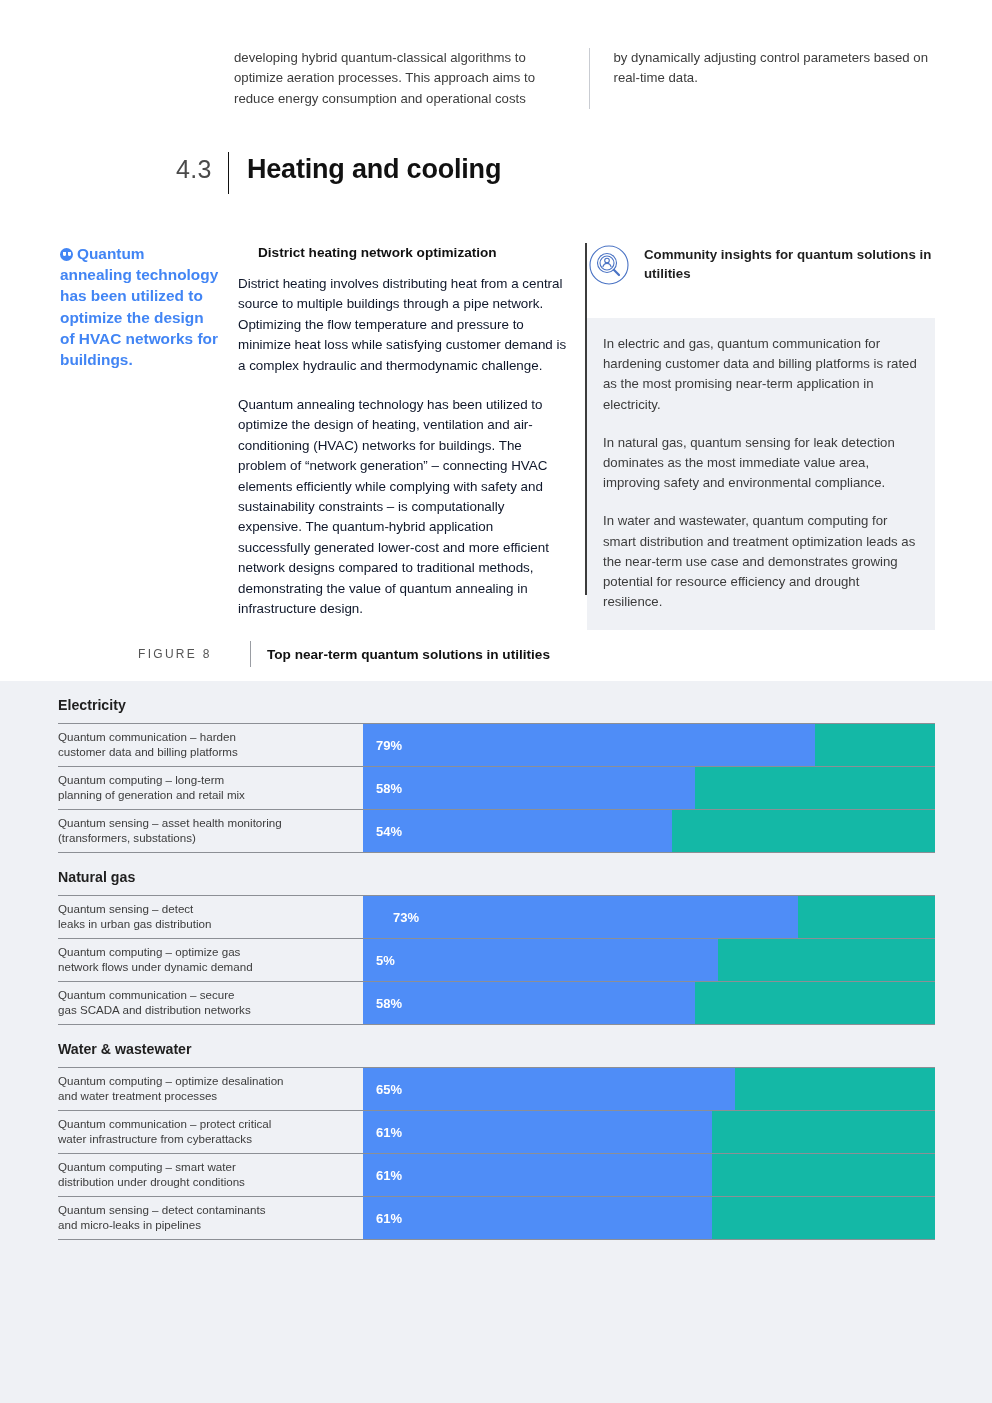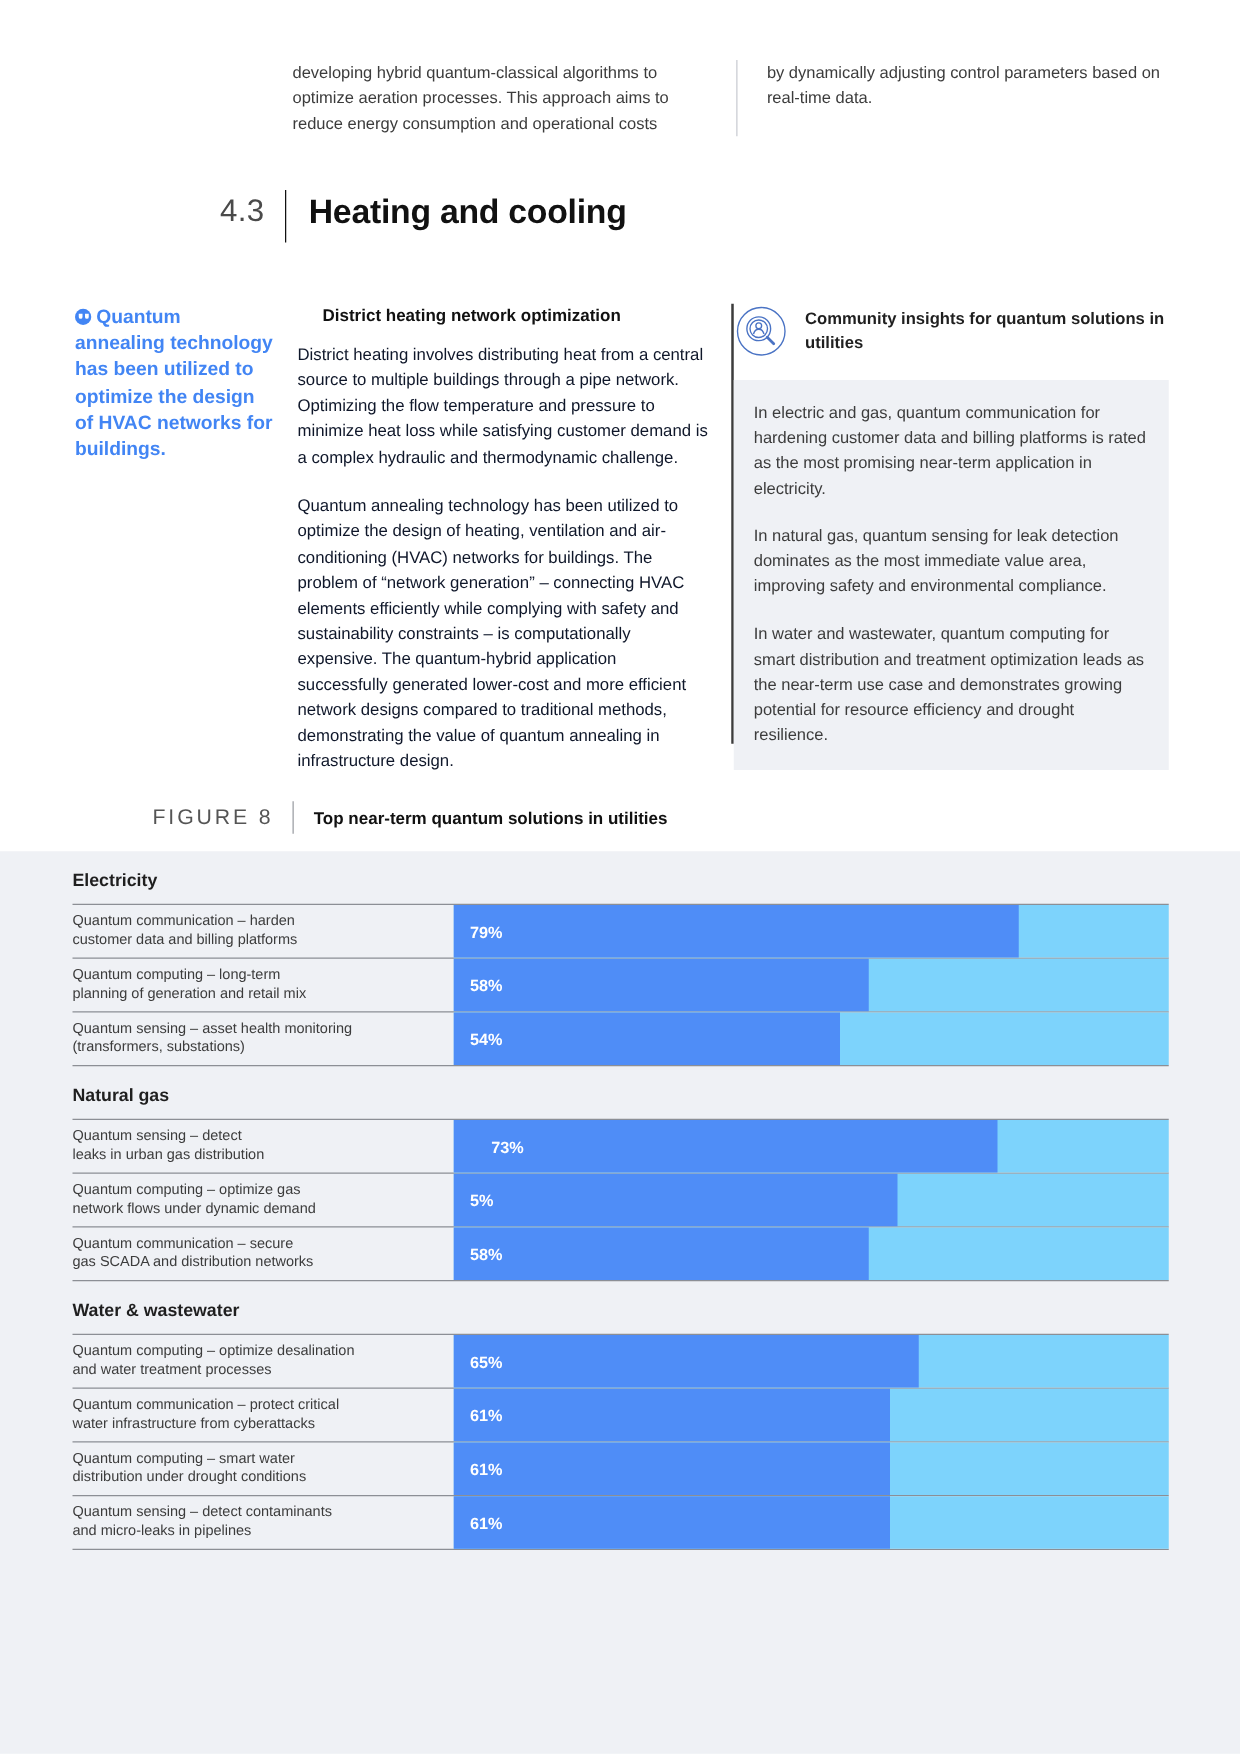--- a/index.html
+++ b/index.html
@@ -72,21 +72,21 @@
   .body-p{
     font-size:13.4px;line-height:20.4px;color:#0f172a;margin:0 0 19px 0;
   }
   .body-p:last-child{margin-bottom:0;}
 
   
   .insights{
     position:absolute;left:587px;top:243px;width:348px;
   }
   .ins-head{
-    display:flex;align-items:center;gap:13px;margin-bottom:17px;
+    display:flex;align-items:center;gap:13px;margin-bottom:31px;
   }
   .ins-icon{width:44px;height:44px;flex:0 0 44px;}
   .ins-title{
     font-size:13.3px;font-weight:700;line-height:18.6px;color:#1f1f1f;
   }
   .ins-box{
     background:#eff1f5;padding:16px 18px 18px 16px;
   }
   .ins-p{
     font-size:13.2px;line-height:20.2px;color:#3c3c3c;margin:0 0 18px 0;
@@ -94,21 +94,21 @@
   .ins-p:last-child{margin-bottom:0;}
   .vrule-top{
     position:absolute;left:585px;top:243px;width:2px;height:352px;background:#3c3c3c;
   }
 
   
   .figcap{
     position:absolute;left:122px;top:641px;display:flex;align-items:center;
   }
   .fig-label{
-    font-size:17px;letter-spacing:2.3px;color:#555;width:112px;
+    font-size:12px;letter-spacing:2.3px;color:#555;width:112px;margin-left:16px;
   }
   .fig-rule{width:1px;height:26px;background:#9a9da3;margin-right:16px;}
   .fig-title{font-size:13.6px;font-weight:700;color:#111;}
 
   
   .chart-panel{
     position:absolute;left:0;top:681px;width:992px;height:722px;background:#eff1f5;
   }
   .grp-title{
     font-size:14.2px;font-weight:700;color:#1f1f1f;
@@ -123,21 +123,21 @@
     height:42px;
   }
   .row:last-child{border-bottom:1px solid #8c8f95;}
   .row-label{
     width:305px;flex:0 0 305px;
     font-size:11.6px;line-height:14.6px;color:#3c3c3c;
     display:flex;flex-direction:column;justify-content:center;
     padding-right:10px;box-sizing:border-box;
   }
   .row-track{
-    flex:1 1 auto;background:#7dd3fc;position:relative;
+    flex:1 1 auto;background:#14b8a6;position:relative;
   }
   .row-bar{
     position:absolute;left:0;top:0;bottom:0;background:#4f8df7;
     display:flex;align-items:center;
   }
   .row-val{
     color:#ffffff;font-size:13px;font-weight:700;padding-left:13px;white-space:nowrap;
   }
 </style>
 </head>

